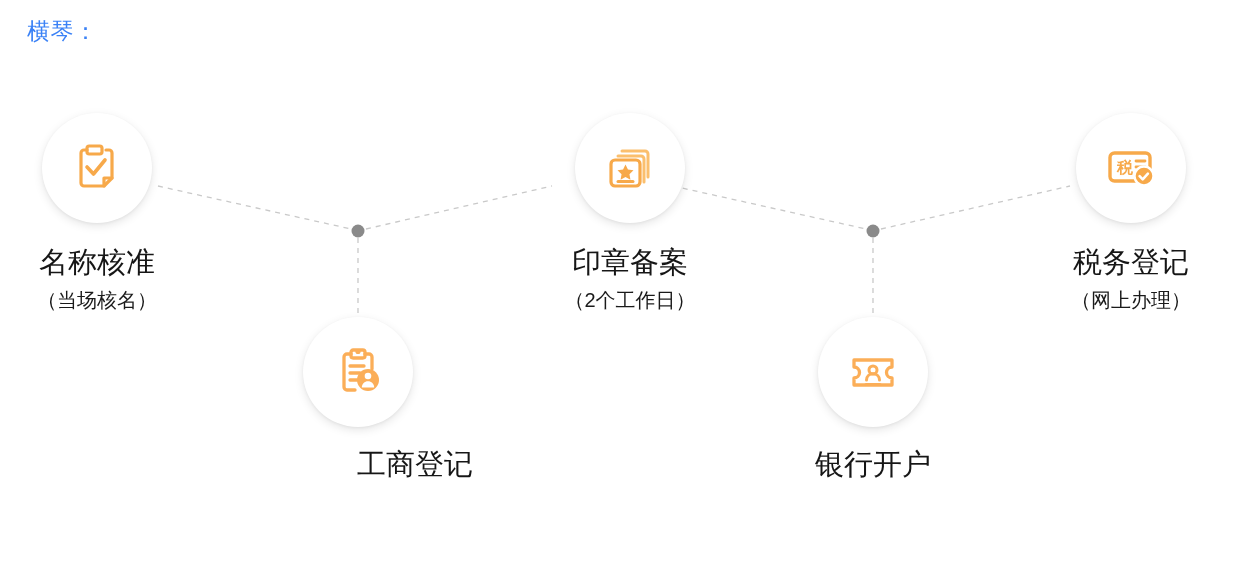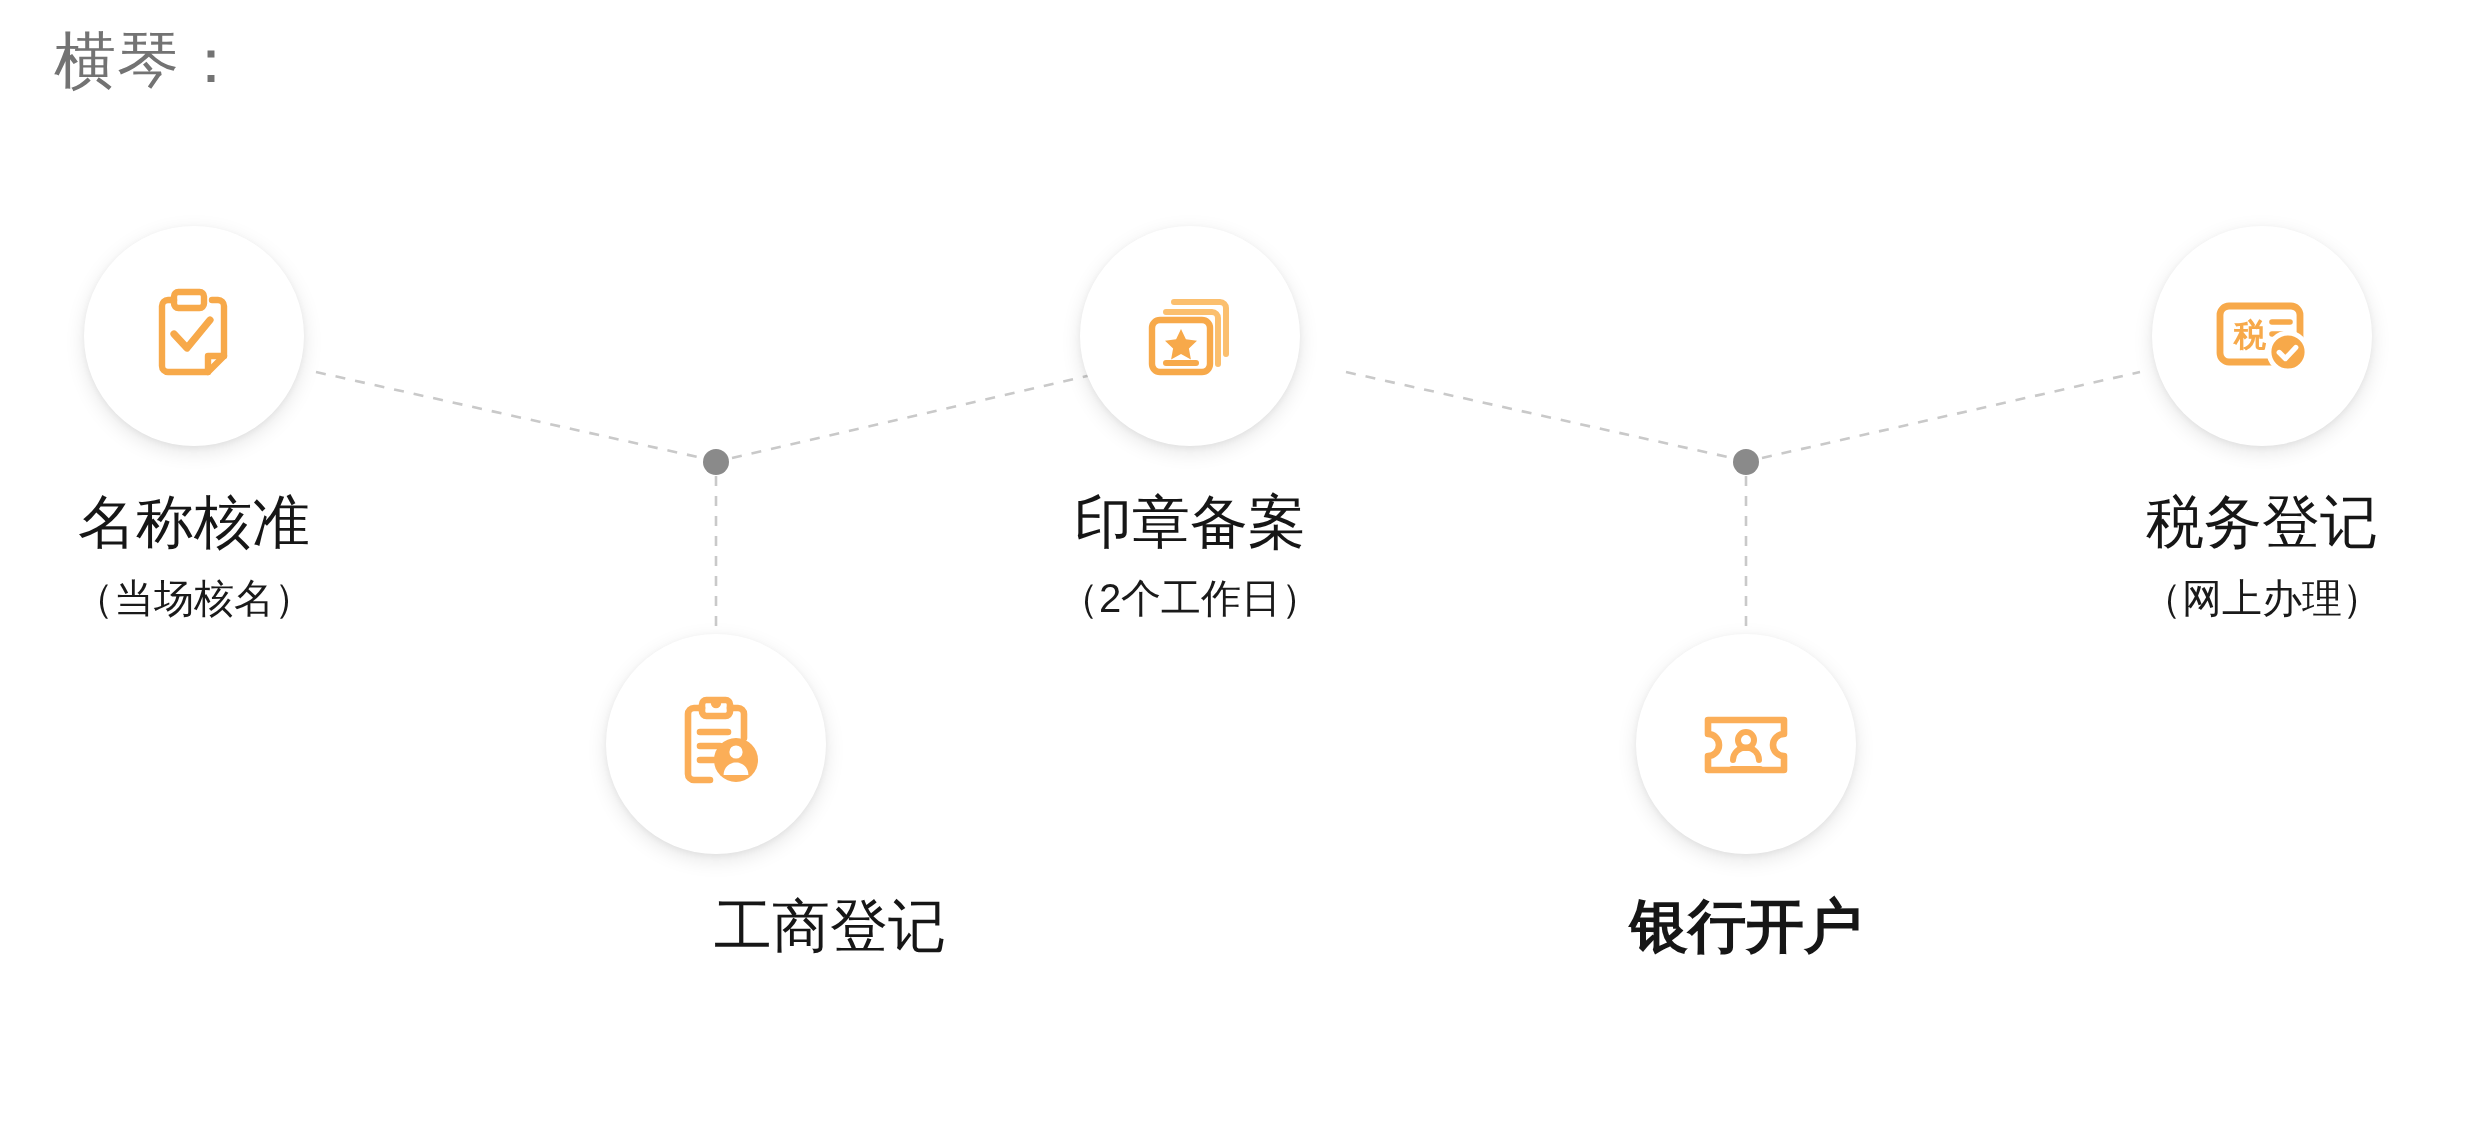--- a/index.html
+++ b/index.html
@@ -17,23 +17,23 @@
   }
   #stage {
     position: relative;
     width: 1241px;
     height: 563px;
   }
   #title {
     position: absolute;
     left: 27px;
     top: 10px;
-    font-size: 31px;
+    font-size: 23px;
     line-height: 42px;
-    color: #737373;
+    color: #3b82f6;
     letter-spacing: 0.5px;
     white-space: nowrap;
   }
   #connectors {
     position: absolute;
     left: 0;
     top: 0;
     width: 1241px;
     height: 563px;
     pointer-events: none;
@@ -71,22 +71,22 @@
   }
   
   .node.top .label { margin-top: 22px; }
   .node.top .sub { margin-top: 8px; }
   
   .node.bottom .label { margin-top: 20px; }
   .node.bottom .sub { margin-top: 9px; }
 
   #node-1 { left: -18px; top: 113px; }
   #node-2 { left: 243px; top: 317px; text-align: right; }
-  #node-3 { left: 480px; top: 113px; }
-  #node-4 { left: 758px; top: 317px; font-weight: bold; }
+  #node-3 { left: 515px; top: 113px; }
+  #node-4 { left: 758px; top: 317px; }
   #node-5 { left: 1016px; top: 113px; }
 </style>
 </head>
 <body>
 
 <div id="stage">
 
   <div id="title">横琴：</div>
 
   <svg id="connectors" viewBox="0 0 1241 563" width="1241" height="563">

